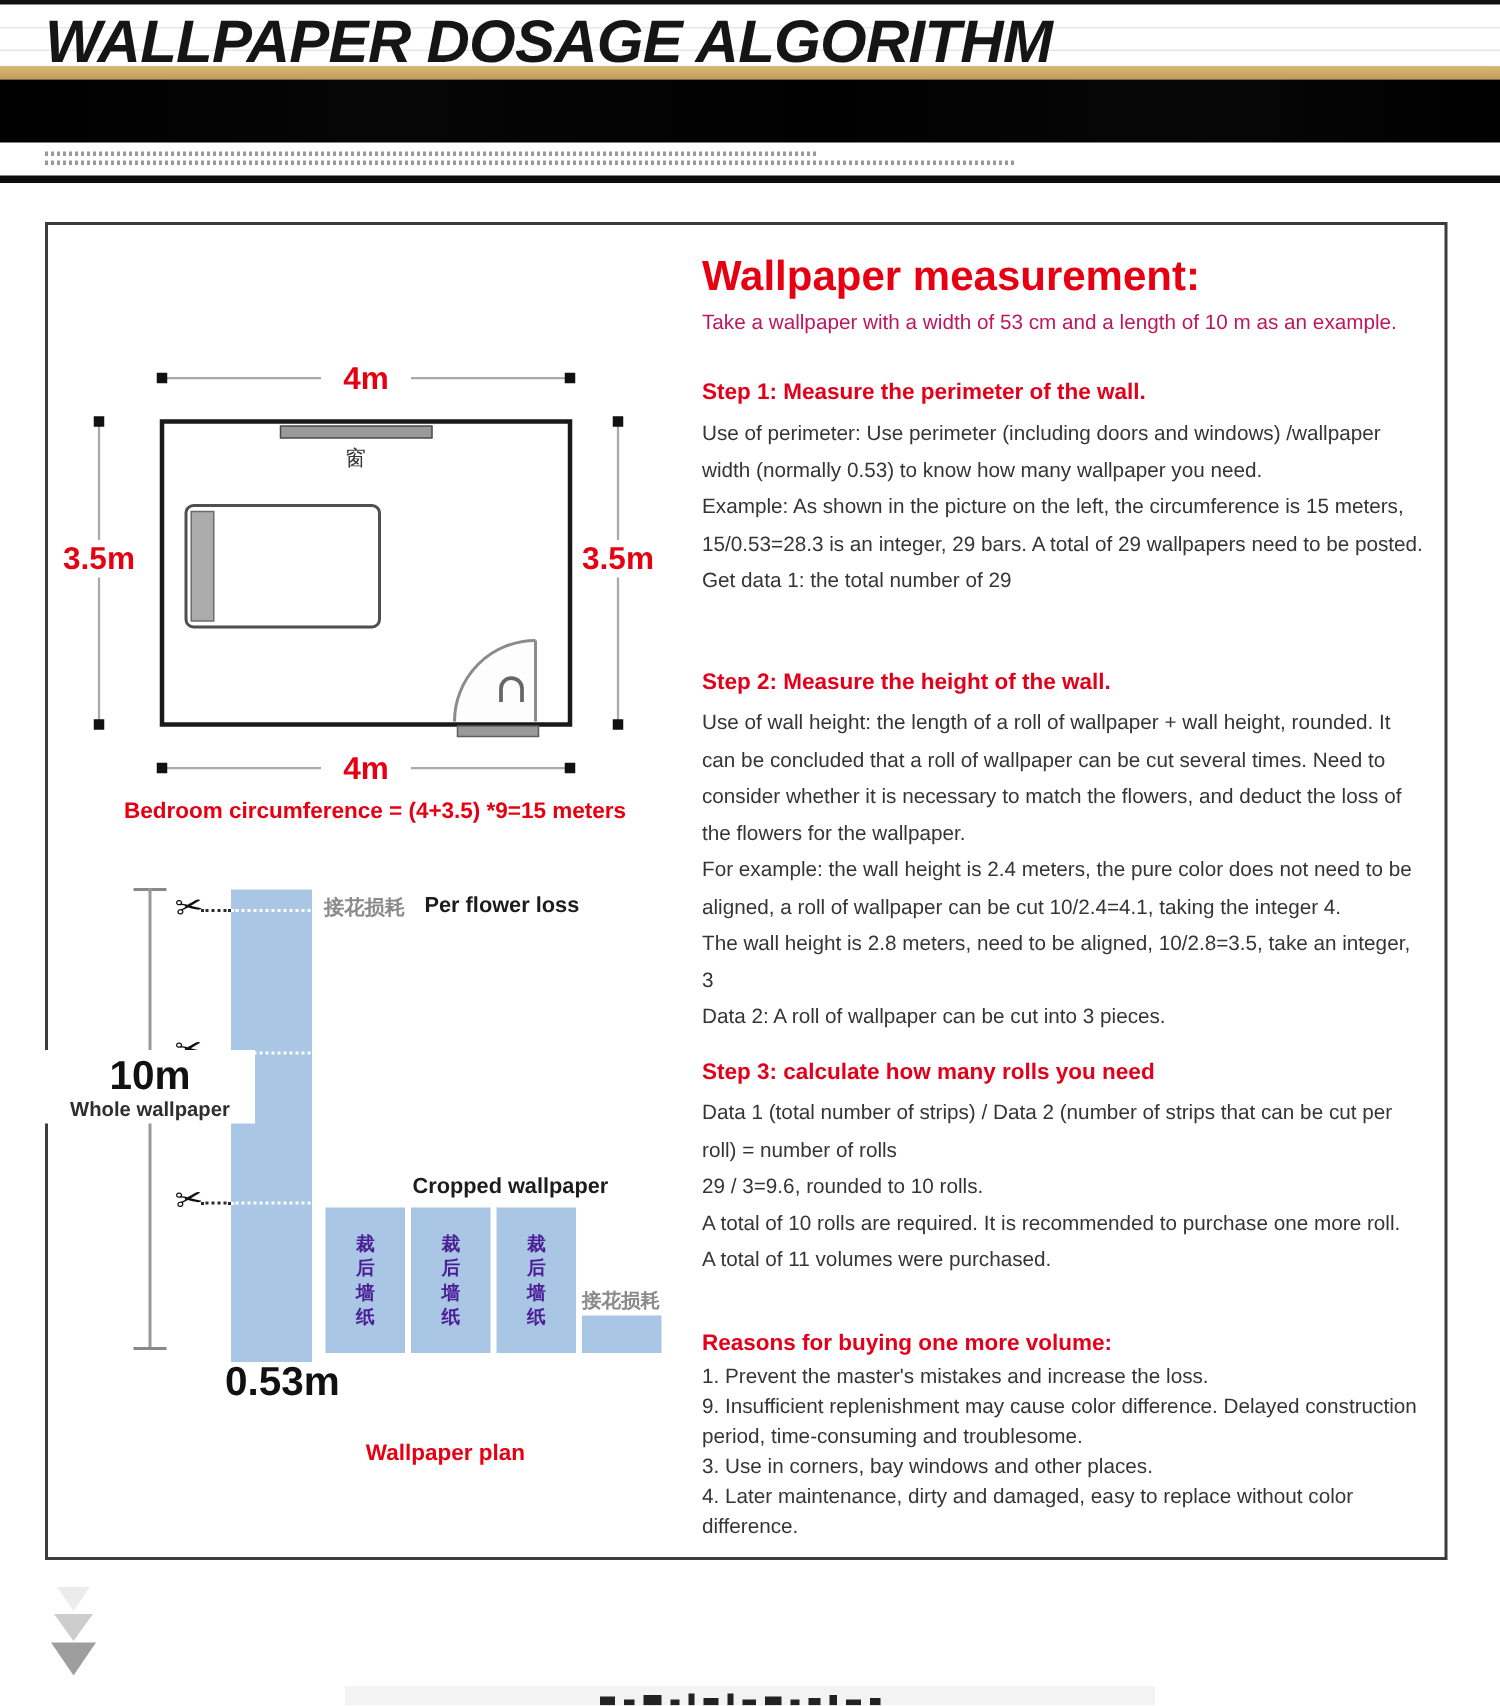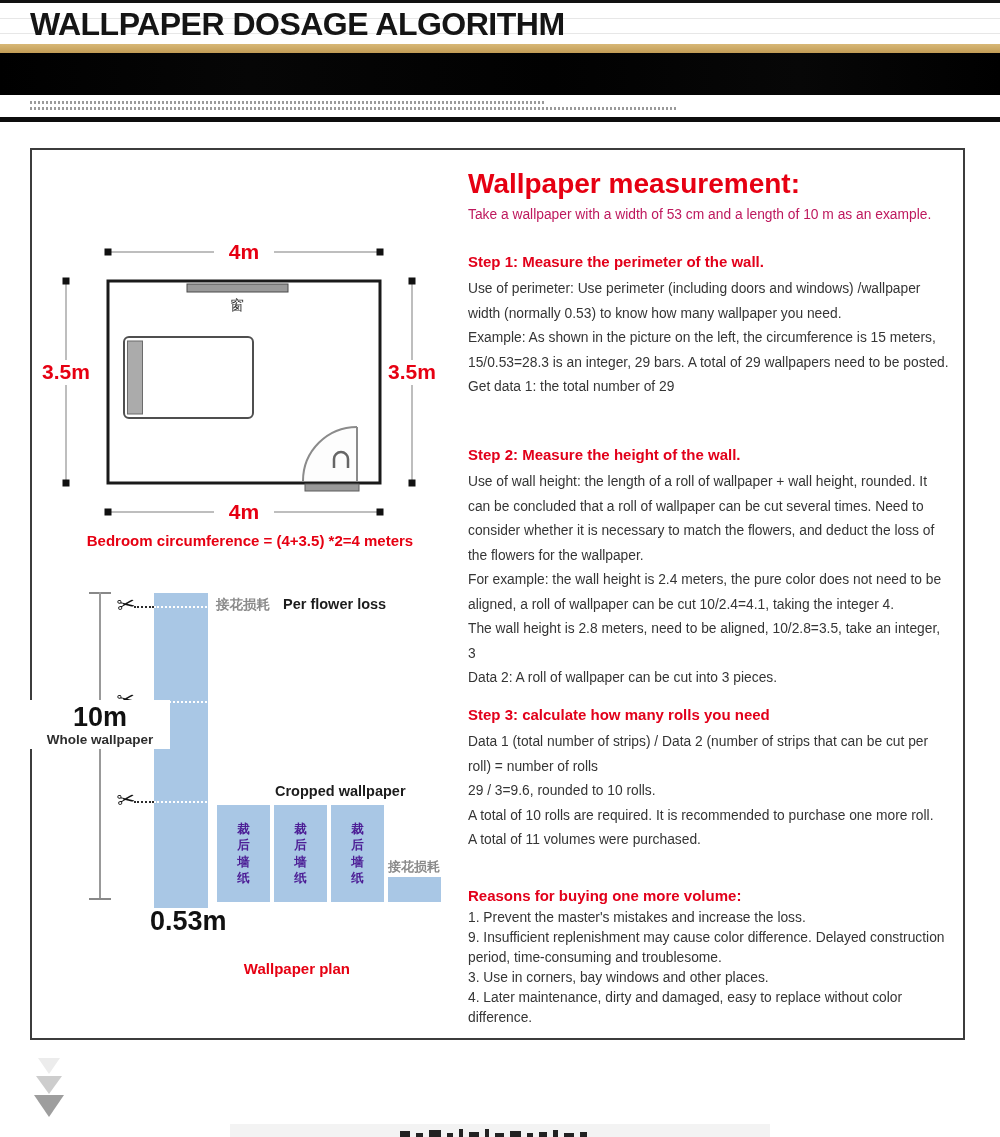--- a/index.html
+++ b/index.html
@@ -8,22 +8,22 @@
     background:#fff;
     font-family:"Liberation Sans","DejaVu Sans",sans-serif;
     color:#333;
   }
   .abs { position:absolute; }
 
   
   .top-edge { left:0; top:0; width:1000px; height:3px; background:#111; }
   .hairline { left:0; width:1000px; height:1px; background:#e7e7e7; }
   .page-title {
-    left:30px; top:6px; font-size:32px; font-weight:900; color:#151515;
-    letter-spacing:-0.5px; white-space:nowrap;
+    left:30px; top:6px; font-size:40px; font-weight:900; color:#151515;
+    letter-spacing:-0.5px; white-space:nowrap;font-style:italic;
   }
   .gold-divider { left:0; top:44px; width:1000px; height:9px; background:linear-gradient(#d8b877,#c29c55); }
   .black-banner { left:0; top:53px; width:1000px; height:42px;
     background:linear-gradient(90deg,#000 0%,#060606 25%,#010101 55%,#070707 80%,#000 100%); }
   .fine-print-line { height:3px;
     background:repeating-linear-gradient(90deg,#9a9a9a 0 2px,transparent 2px 4px); }
   .black-rule { left:0; top:117px; width:1000px; height:5px; background:#0d0d0d; }
 
   
   .content-panel { left:30px; top:148px; width:935px; height:892px;
@@ -122,21 +122,21 @@
     <path d="M 306 232 v -9 a 7 7 0 0 1 14 0 v 9" fill="none" stroke="#666" stroke-width="2.5"></path>
   </g>
 
   <g font-size="21" font-weight="bold" fill="#e60012" text-anchor="middle">
     <text x="216" y="23">4m</text>
     <text x="216" y="283">4m</text>
     <text x="38" y="143">3.5m</text>
     <text x="384" y="143">3.5m</text>
   </g>
 </svg>
-<div class="abs fp-caption">Bedroom circumference = (4+3.5) *2=4 meters</div>
+<div class="abs fp-caption">Bedroom circumference = (4+3.5) *9=15 meters</div>
 
 <div class="abs dim-cap" style="left:89px; top:592px; width:22px; height:2px;"></div>
 <div class="abs dim-v" style="left:99px; top:592px; width:2px; height:308px;"></div>
 <div class="abs dim-cap" style="left:89px; top:898px; width:22px; height:2px;"></div>
 
 <div class="abs roll-bar" style="left:154px; top:593px; width:54px; height:315px;"></div>
 
 <div class="abs cutline-dark" style="left:134px; top:606px; width:20px;"></div>
 <div class="abs cutline-white" style="left:154px; top:606px; width:56px;"></div>
 <div class="abs scissors" style="left:117px; top:594px;">✂</div>

